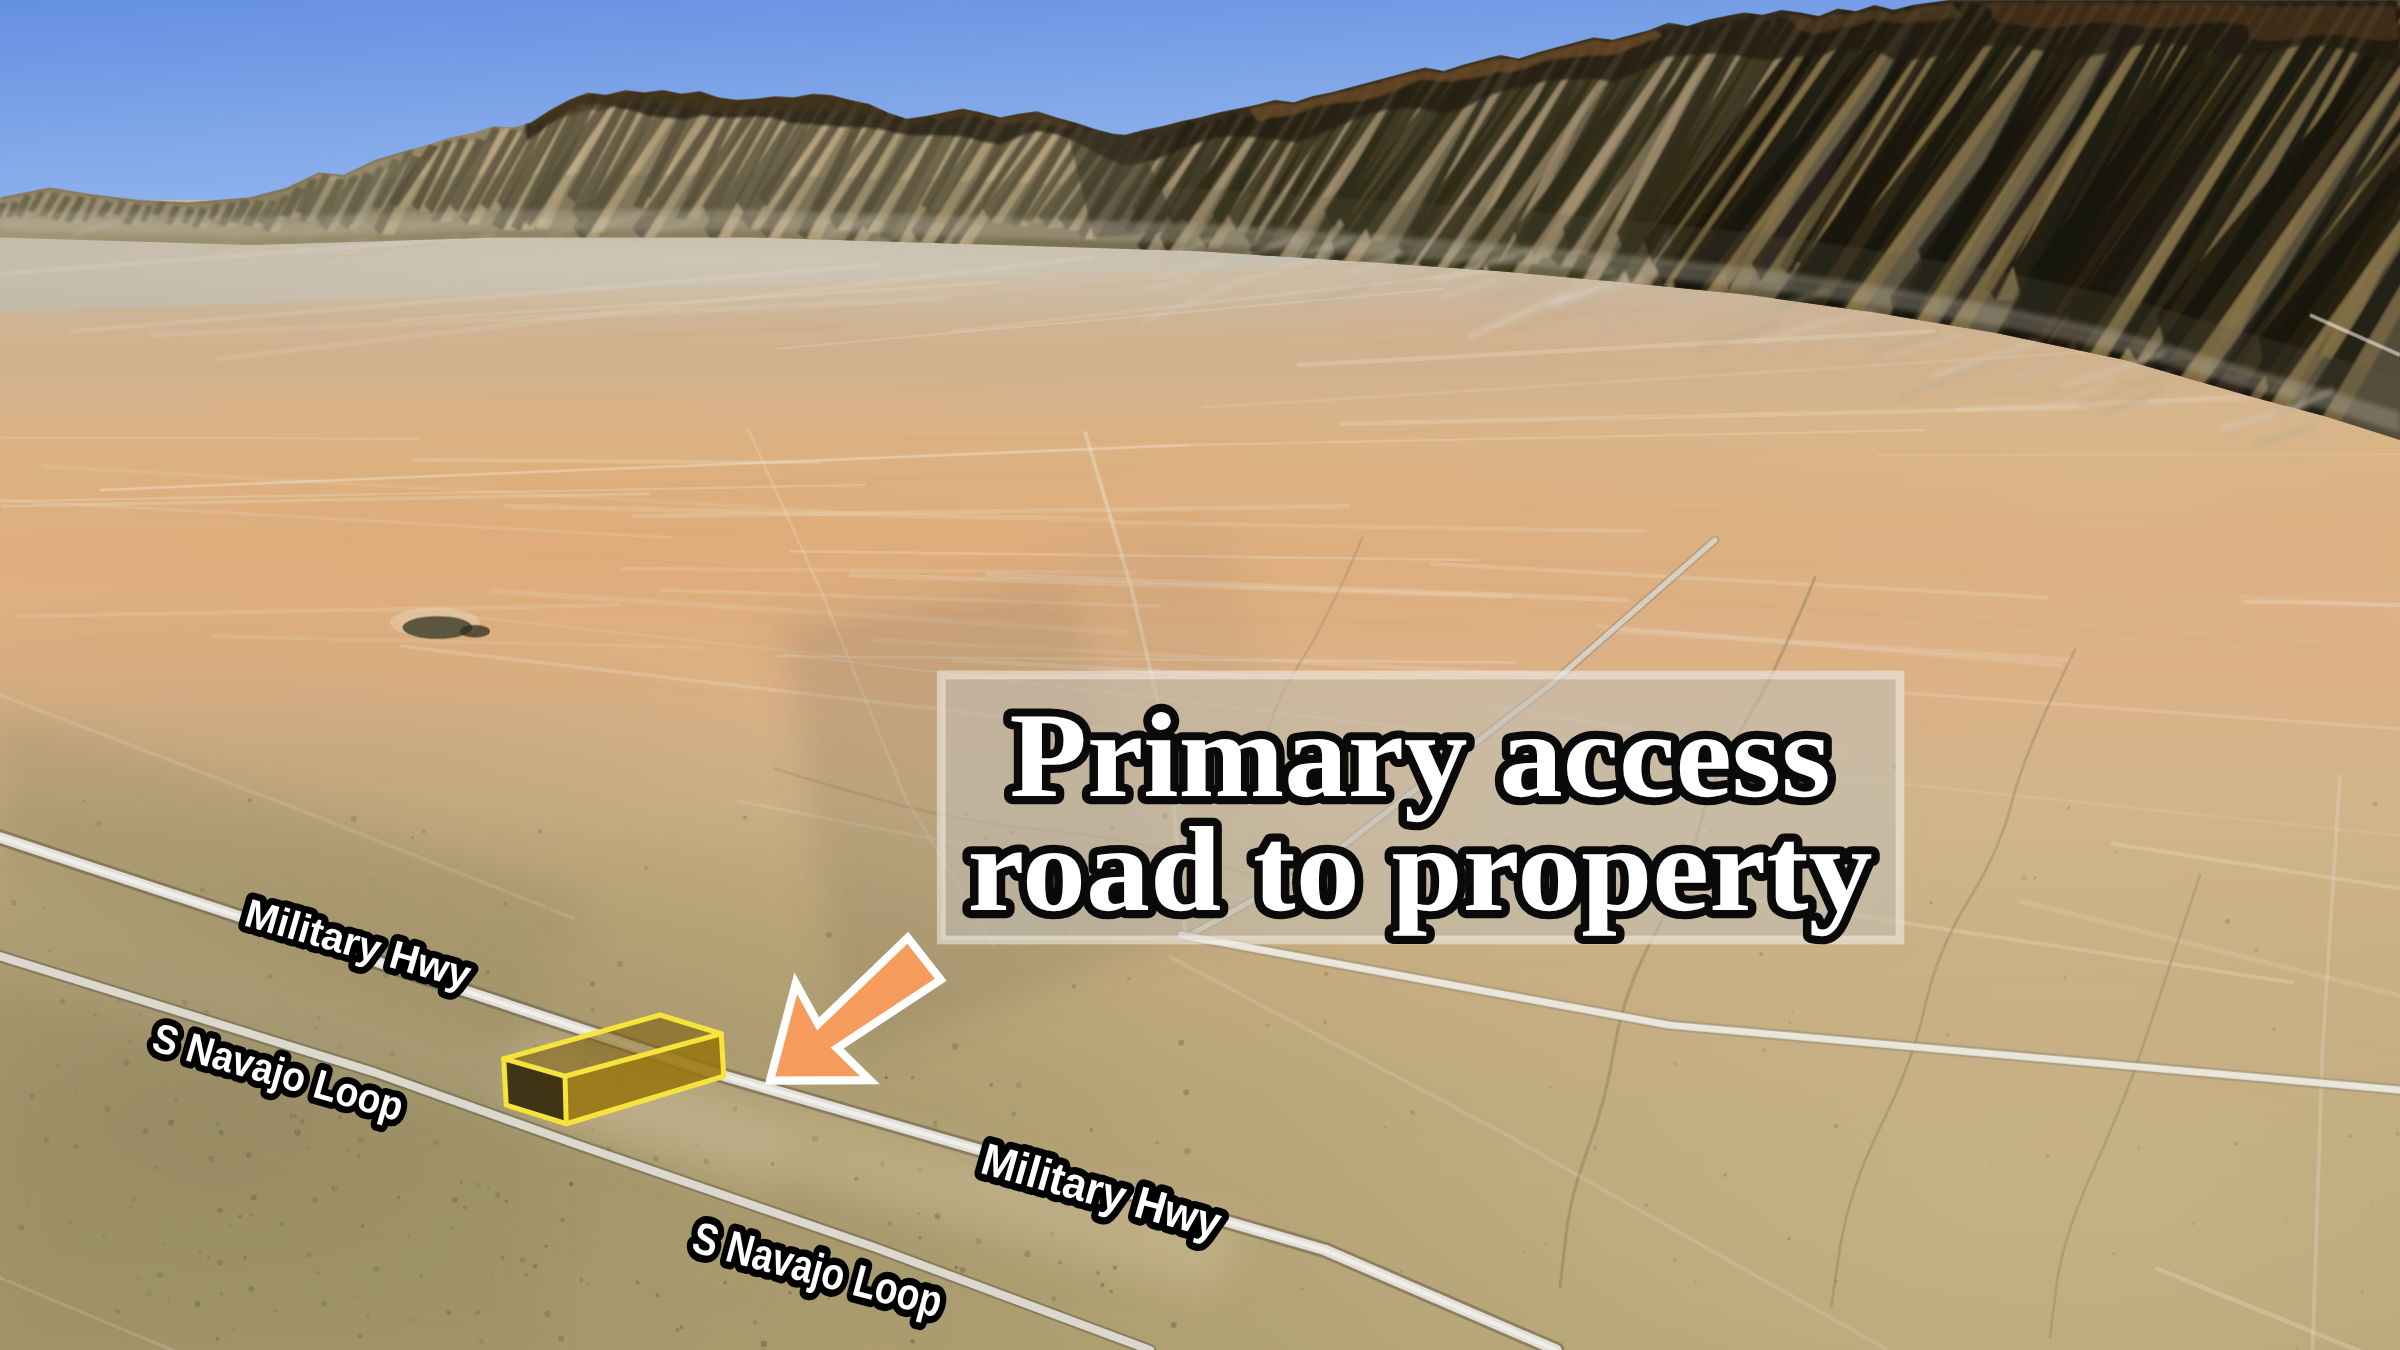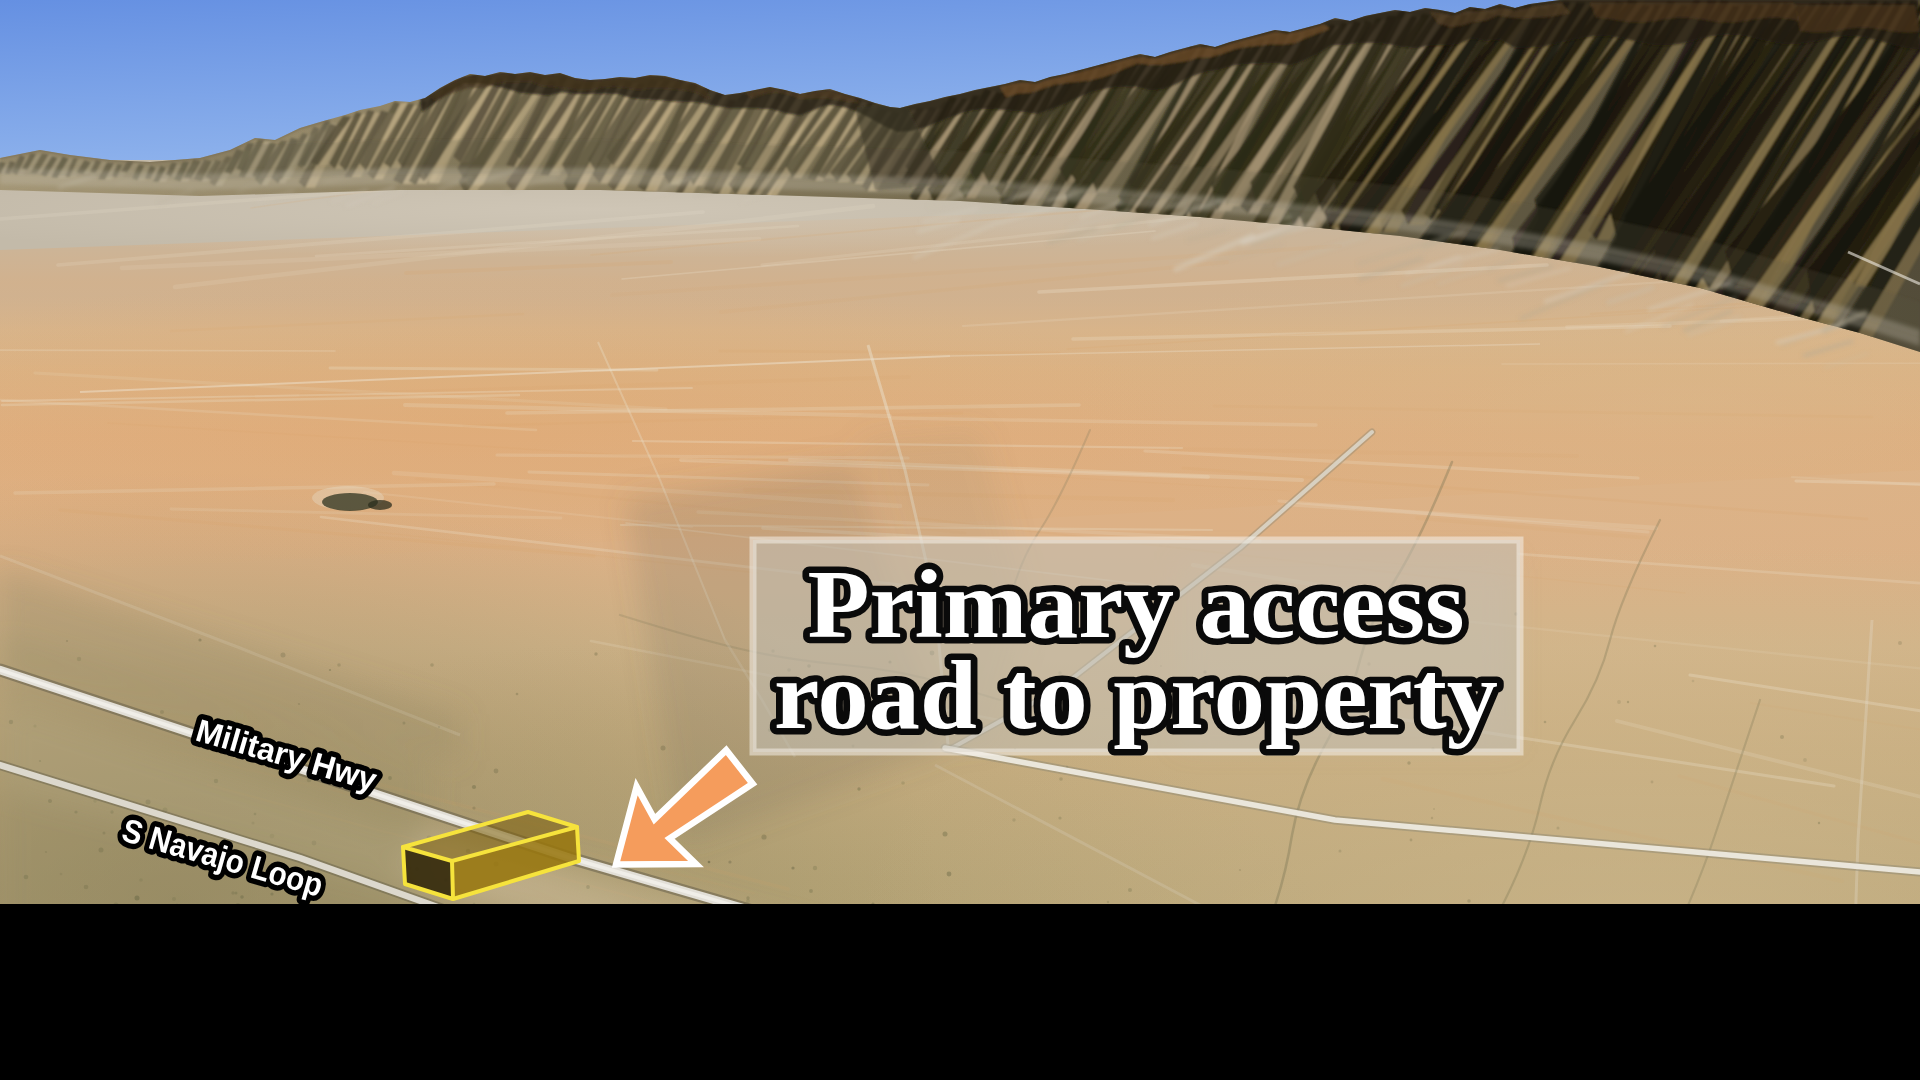--- a/index.html
+++ b/index.html
@@ -1,16 +1,16 @@
 <!DOCTYPE html>
 <html><head>
 <meta charset="utf-8">
 <style>
 html,body{margin:0;padding:0;background:#000;}
-#page{position:relative;width:1920px;height:904px;overflow:hidden;font-family:"Liberation Sans",sans-serif;}
+#page{position:relative;width:1920px;height:1080px;overflow:hidden;font-family:"Liberation Sans",sans-serif;}
 svg{position:absolute;top:0;left:0;}
 </style>
 </head>
 <body>
 <div id="page">
 <svg width="1920" height="1080" viewBox="0 0 1920 1080">
 <defs>
   <linearGradient id="sky" x1="0" y1="0" x2="0.25" y2="1">
     <stop offset="0" stop-color="#6590e2"></stop>
     <stop offset="0.55" stop-color="#96b9ee"></stop>

